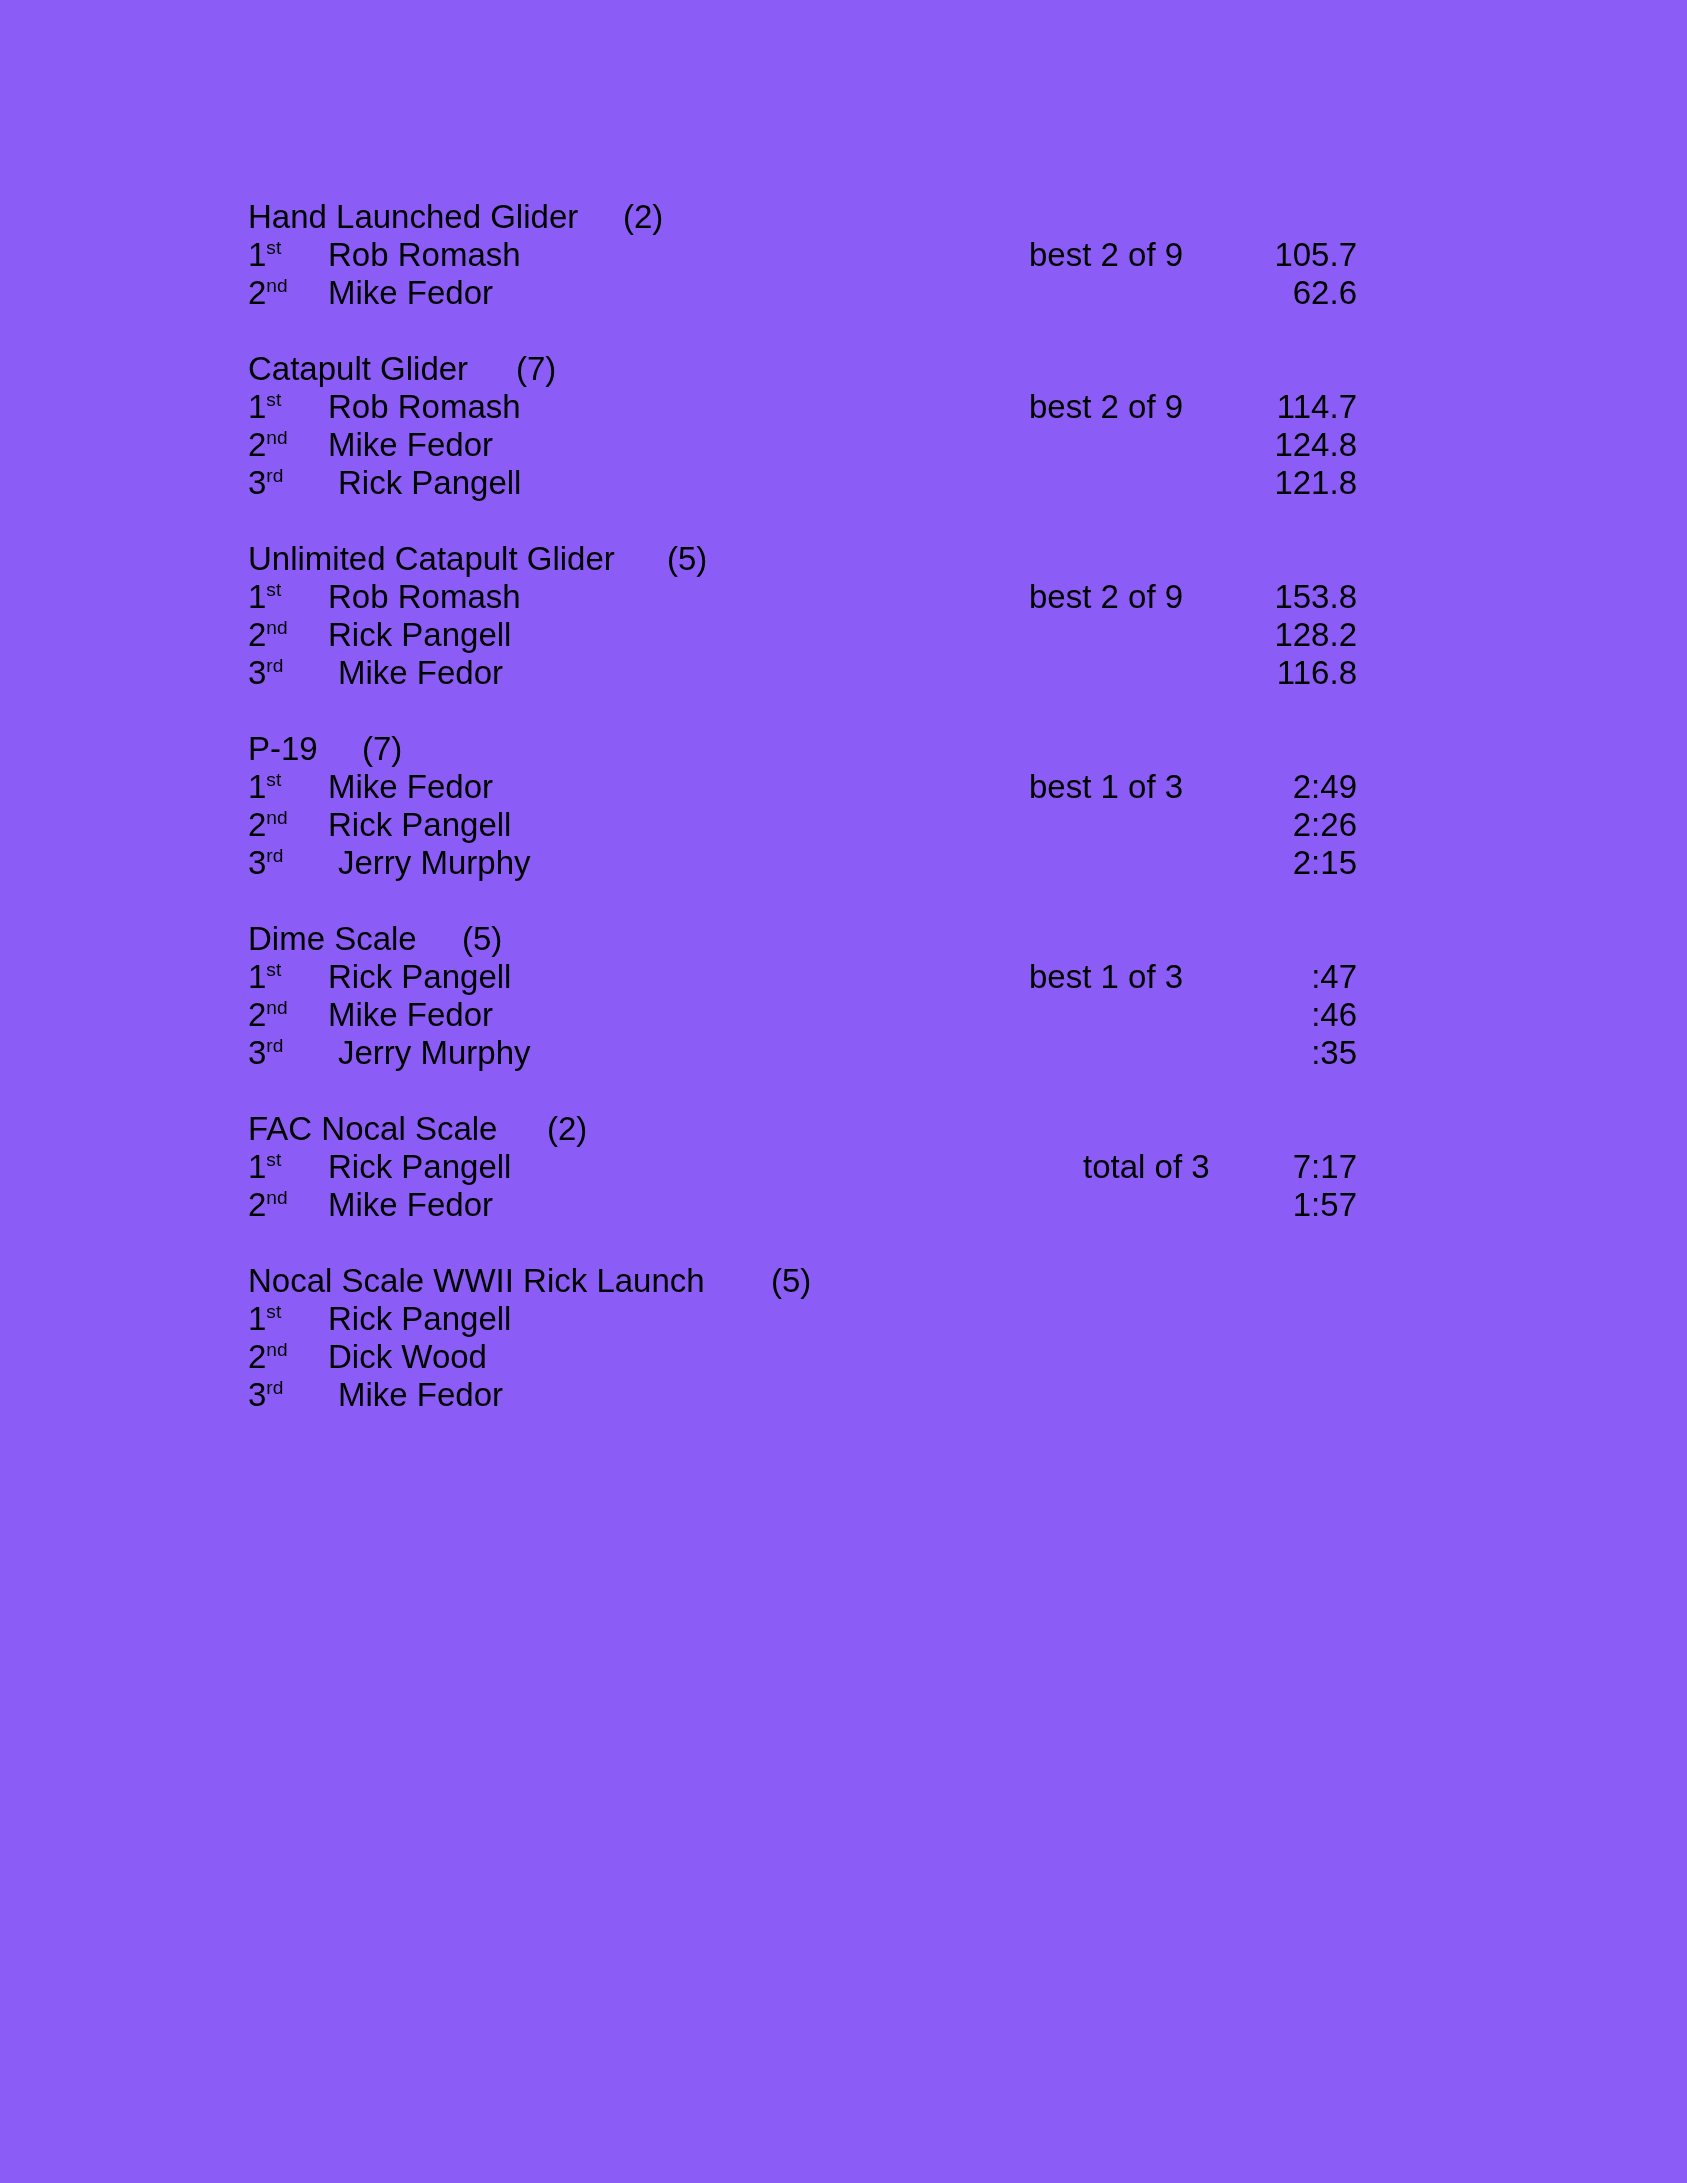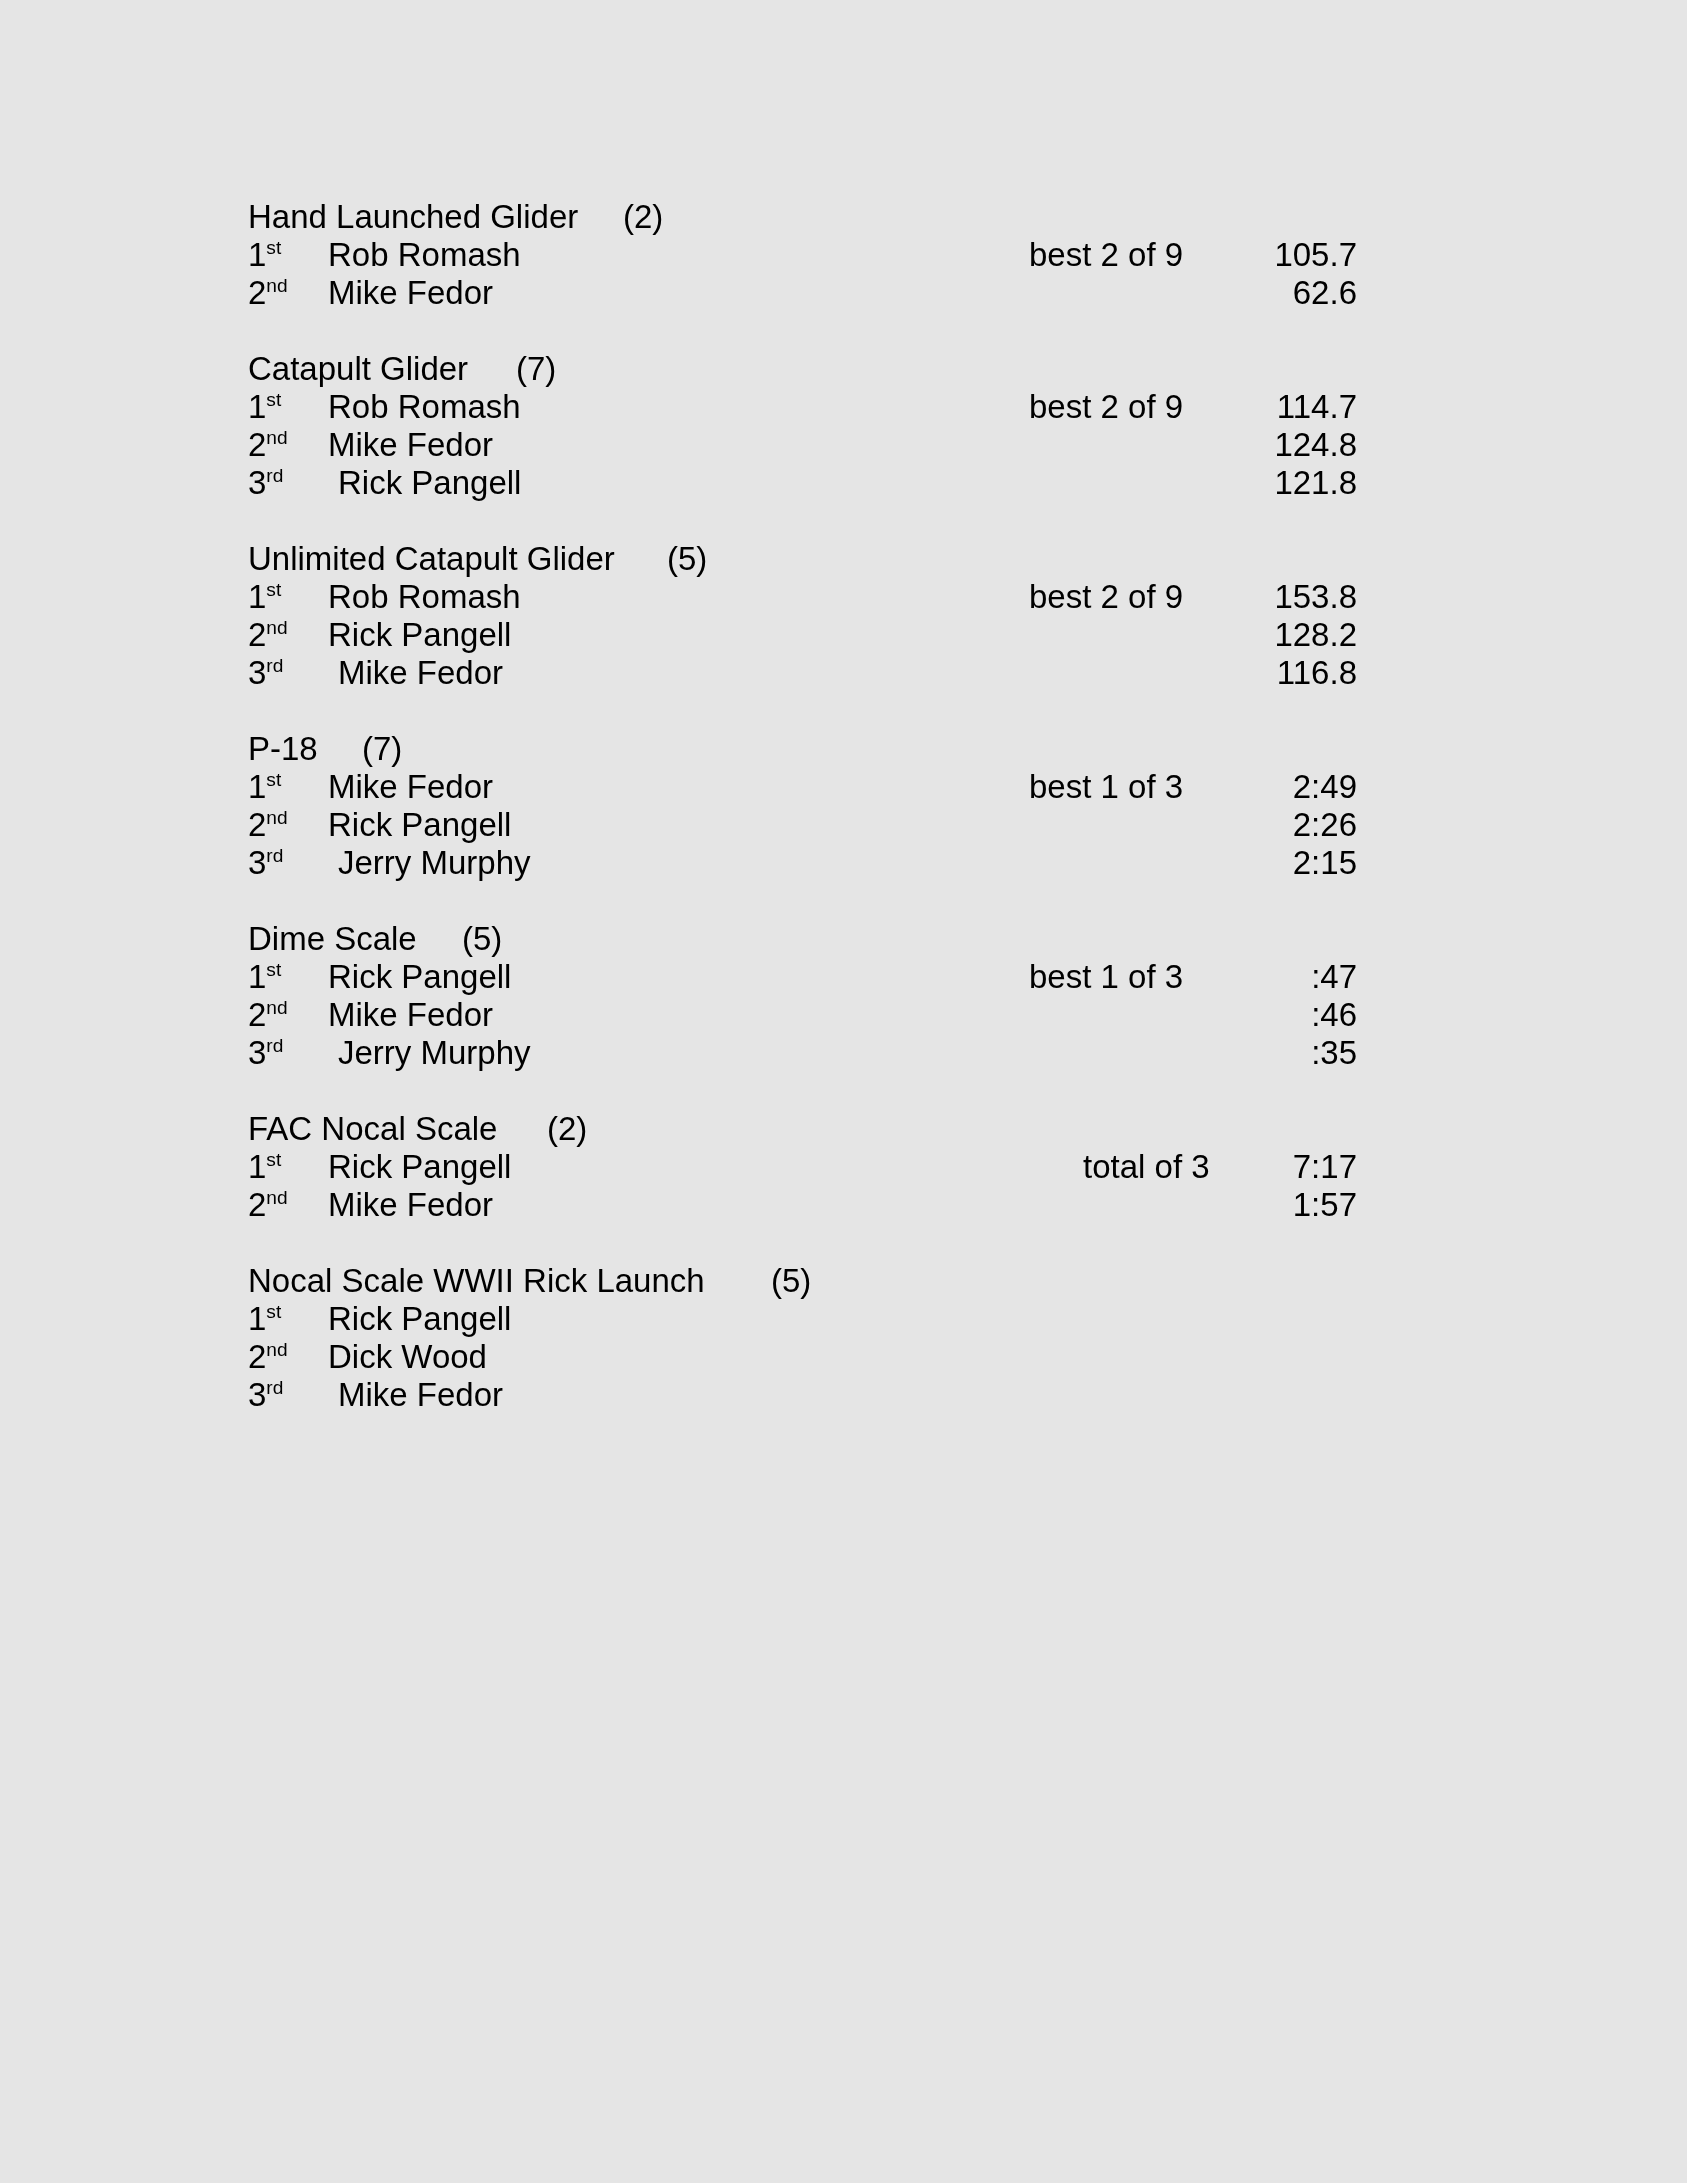--- a/index.html
+++ b/index.html
@@ -1,20 +1,20 @@
 <!DOCTYPE html>
 <html style="font-size:10.6px"><head>
 <meta charset="utf-8">
 <style>
   html, body { margin: 0; padding: 0; }
   .page {
     position: relative;
     width: 1687px;
     height: 2183px;
-    background: #e5e5e5;
+    background: #8b5cf6;
     color: #000000;
     font-family: "Liberation Sans", sans-serif;
     font-size: 33px;
     overflow: hidden;
   }
   .content {
     position: absolute;
     left: 248px;
     top: 198px;
     width: 1290px;
@@ -119,21 +119,21 @@
       <div class="line row3">
         <span class="rank"><span>3</span><sup>rd</sup></span>
         <span class="name">Mike Fedor</span>
         <span class="score">116.8</span>
       </div>
       <div class="spacer"></div>
     </section>
 
     <section>
       <div class="line">
-        <span>P-18</span>
+        <span>P-19</span>
         <span class="count cnt-b3">(7)</span>
       </div>
       <div class="line">
         <span class="rank"><span>1</span><sup>st</sup></span>
         <span class="name">Mike Fedor</span>
         <span class="qual">best 1 of 3</span>
         <span class="score">2:49</span>
       </div>
       <div class="line">
         <span class="rank"><span>2</span><sup>nd</sup></span>

